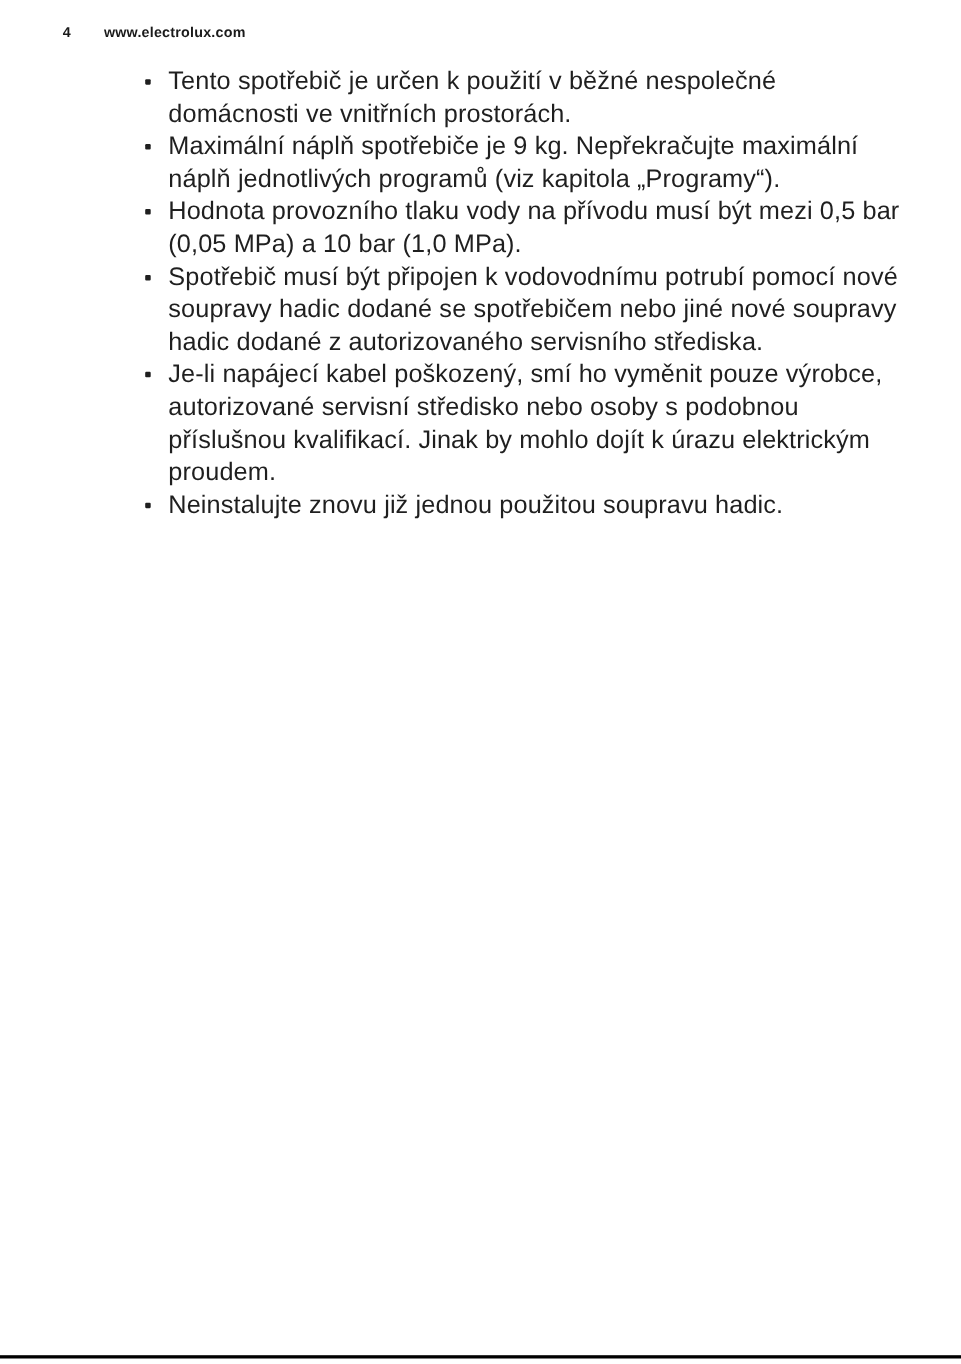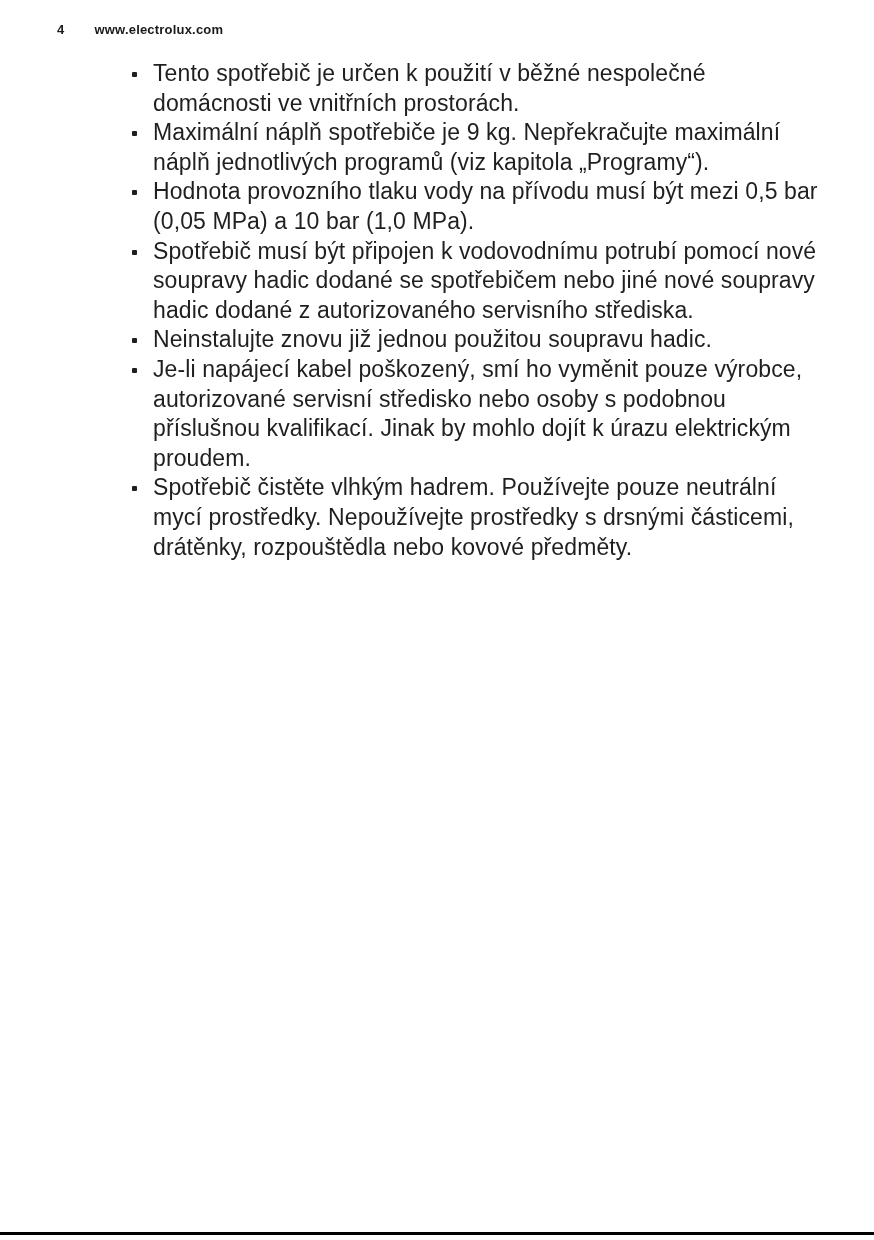--- a/index.html
+++ b/index.html
@@ -78,21 +78,20 @@
     <span>4</span>
     <span>www.electrolux.com</span>
   </div>
 
   <div class="content">
     <ul class="bullet-list">
         <li>Tento spotřebič je určen k použití v běžné nespolečné domácnosti ve vnitřních prostorách.</li>
         <li>Maximální náplň spotřebiče je 9 kg. Nepřekračujte maximální náplň jednotlivých programů (viz kapitola „Programy“).</li>
         <li>Hodnota provozního tlaku vody na přívodu musí být mezi 0,5 bar (0,05 MPa) a 10 bar (1,0 MPa).</li>
         <li>Spotřebič musí být připojen k vodovodnímu potrubí pomocí nové soupravy hadic dodané se spotřebičem nebo jiné nové soupravy hadic dodané z autorizovaného servisního střediska.</li>
+        <li>Je-li napájecí kabel poškozený, smí ho vyměnit pouze výrobce, autorizované servisní středisko nebo osoby s podobnou příslušnou kvalifikací. Jinak by mohlo dojít k úrazu elektrickým proudem.</li>
         <li>Neinstalujte znovu již jednou použitou soupravu hadic.</li>
-        <li>Je-li napájecí kabel poškozený, smí ho vyměnit pouze výrobce, autorizované servisní středisko nebo osoby s podobnou příslušnou kvalifikací. Jinak by mohlo dojít k úrazu elektrickým proudem.</li>
-        <li>Spotřebič čistěte vlhkým hadrem. Používejte pouze neutrální mycí prostředky. Nepoužívejte prostředky s drsnými částicemi, drátěnky, rozpouštědla nebo kovové předměty.</li>
       </ul>
   </div>
 
   <div class="footer-line"></div>
 
 </div>
 
 </body></html>

